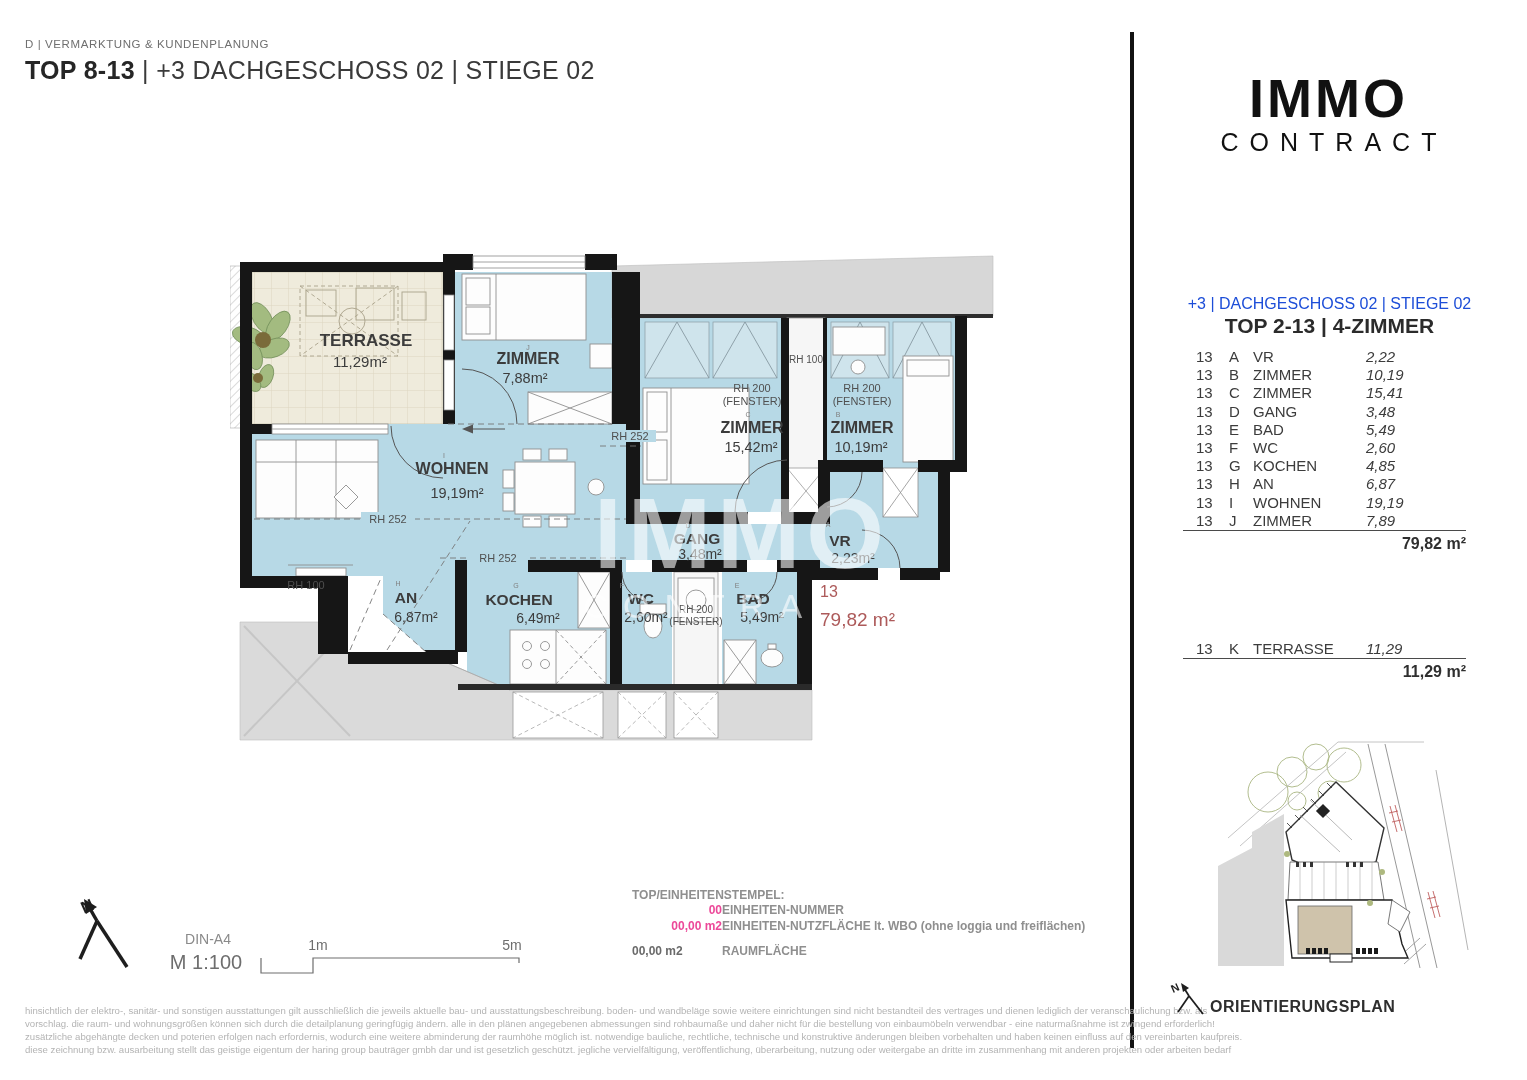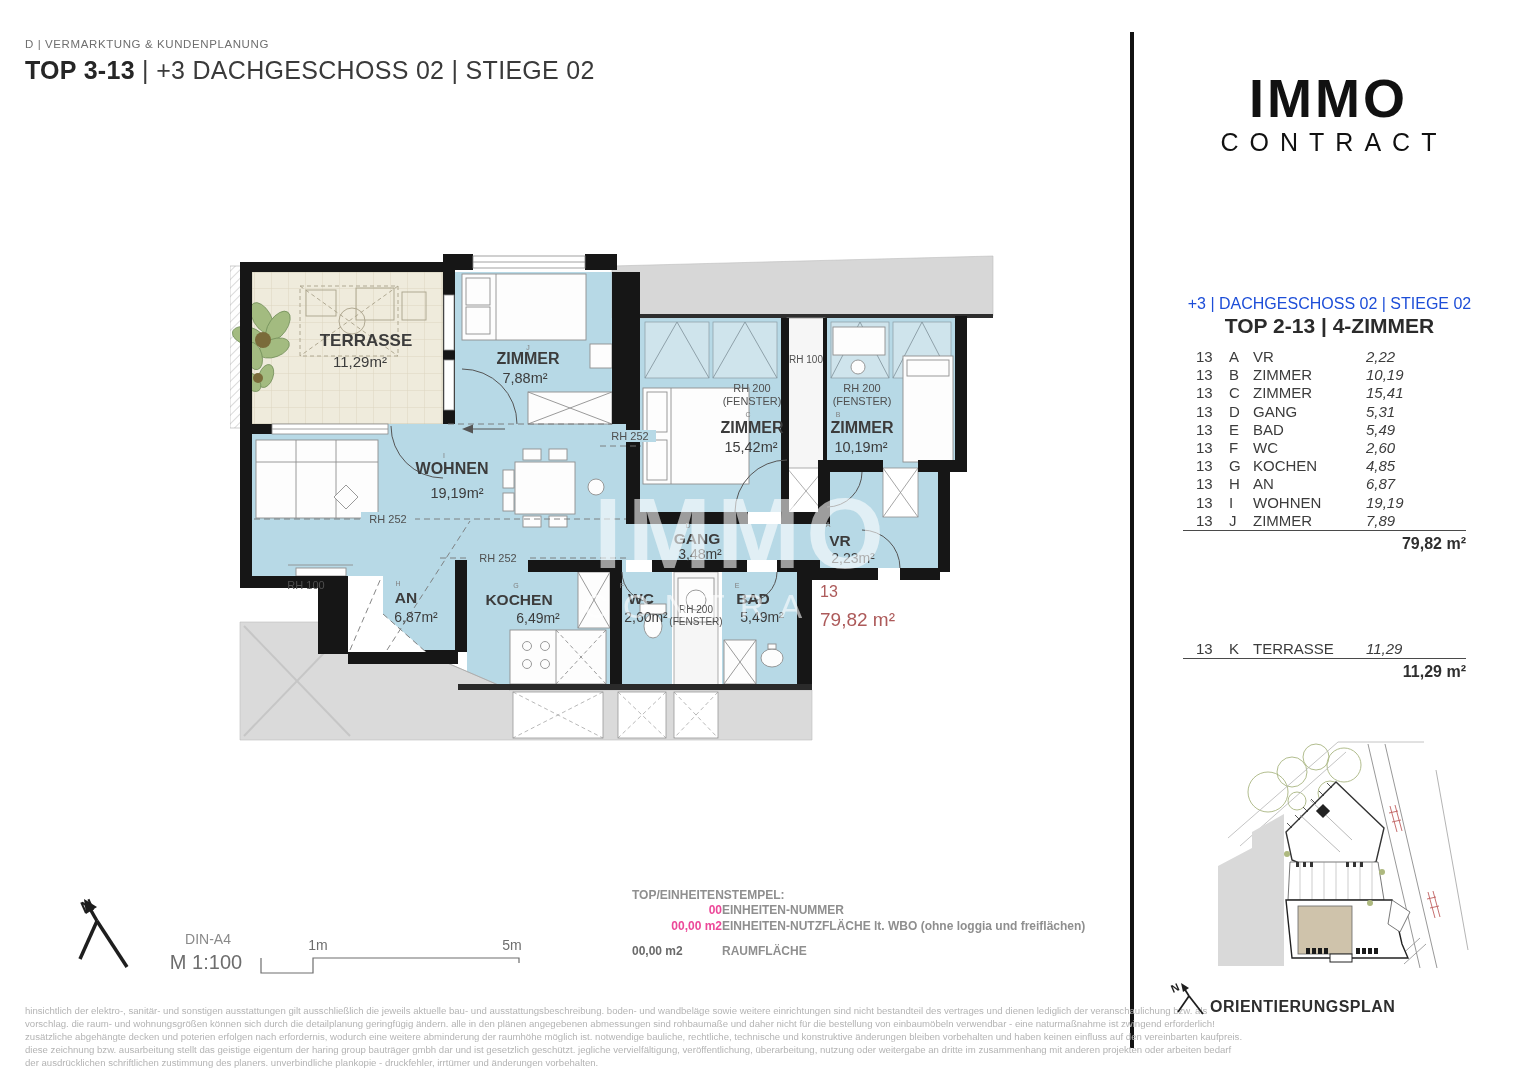--- a/index.html
+++ b/index.html
@@ -63,21 +63,21 @@
   .stamp1{font-size:16px;fill:#ad5a5a;}
   .stamp2{font-size:19px;fill:#ad5a5a;}
   .wm{fill:rgba(255,255,255,0.58);font-weight:800;}
   .scaletxt{fill:#6e6e6e;}
 </style>
 </head>
 <body>
 
 <div class="abs dept">D | VERMARKTUNG &amp; KUNDENPLANUNG</div>
 <div class="abs title">
-  <b>TOP 3-13</b><span> | +3 DACHGESCHOSS 02 | STIEGE 02</span>
+  <b>TOP 8-13</b><span> | +3 DACHGESCHOSS 02 | STIEGE 02</span>
 </div>
 
 <div class="abs divider"></div>
 
 <div class="abs logo">
   <div class="l1">IMMO</div>
   <div class="l2">CONTRACT</div>
 </div>
 
 <div class="abs tblhead tsub">+3 | DACHGESCHOSS 02 | STIEGE 02</div>
@@ -99,21 +99,21 @@
   <div class="urow">
       <span class="c1">13</span>
       <span class="c2">C</span>
       <span class="c3">ZIMMER</span>
       <span class="c4">15,41</span>
     </div>
   <div class="urow">
       <span class="c1">13</span>
       <span class="c2">D</span>
       <span class="c3">GANG</span>
-      <span class="c4">5,31</span>
+      <span class="c4">3,48</span>
     </div>
   <div class="urow">
       <span class="c1">13</span>
       <span class="c2">E</span>
       <span class="c3">BAD</span>
       <span class="c4">5,49</span>
     </div>
   <div class="urow">
       <span class="c1">13</span>
       <span class="c2">F</span>
@@ -496,21 +496,20 @@
       <span class="lval dark">00,00 m2</span>
       <span>RAUMFLÄCHE</span>
     </div>
 </div>
 
 <div class="abs disc">
   <div>hinsichtlich der elektro-, sanitär- und sonstigen ausstattungen gilt ausschließlich die jeweils aktuelle bau- und ausstattungsbeschreibung. boden- und wandbeläge sowie weitere einrichtungen sind nicht bestandteil des vertrages und dienen lediglich der veranschaulichung bzw. als</div>
   <div>vorschlag. die raum- und wohnungsgrößen können sich durch die detailplanung geringfügig ändern. alle in den plänen angegebenen abmessungen sind rohbaumaße und daher nicht für die bestellung von einbaumöbeln verwendbar - eine naturmaßnahme ist zwingend erforderlich!</div>
   <div>zusätzliche abgehängte decken und poterien erfolgen nach erfordernis, wodurch eine weitere abminderung der raumhöhe möglich ist. notwendige bauliche, rechtliche, technische und konstruktive änderungen bleiben vorbehalten und haben keinen einfluss auf den vereinbarten kaufpreis.</div>
   <div>diese zeichnung bzw. ausarbeitung stellt das geistige eigentum der haring group bauträger gmbh dar und ist gesetzlich geschützt. jegliche vervielfältigung, veröffentlichung, überarbeitung, nutzung oder weitergabe an dritte im zusammenhang mit anderen projekten oder arbeiten bedarf</div>
-  <div>der ausdrücklichen schriftlichen zustimmung des planers. unverbindliche plankopie - druckfehler, irrtümer und änderungen vorbehalten.</div>
 </div>
 
 <svg class="abs" style="left:1160px;top:715px;" width="370" height="320" viewBox="1160 715 370 320">
   <g fill="none" stroke="#9aa86b" stroke-width=".9" opacity=".85">
     <circle cx="1268" cy="792" r="20"></circle>
       <circle cx="1292" cy="772" r="15"></circle>
       <circle cx="1316" cy="757" r="13"></circle>
     <circle cx="1344" cy="765" r="17"></circle>
       <circle cx="1330" cy="793" r="12"></circle>
       <circle cx="1297" cy="801" r="9"></circle>

